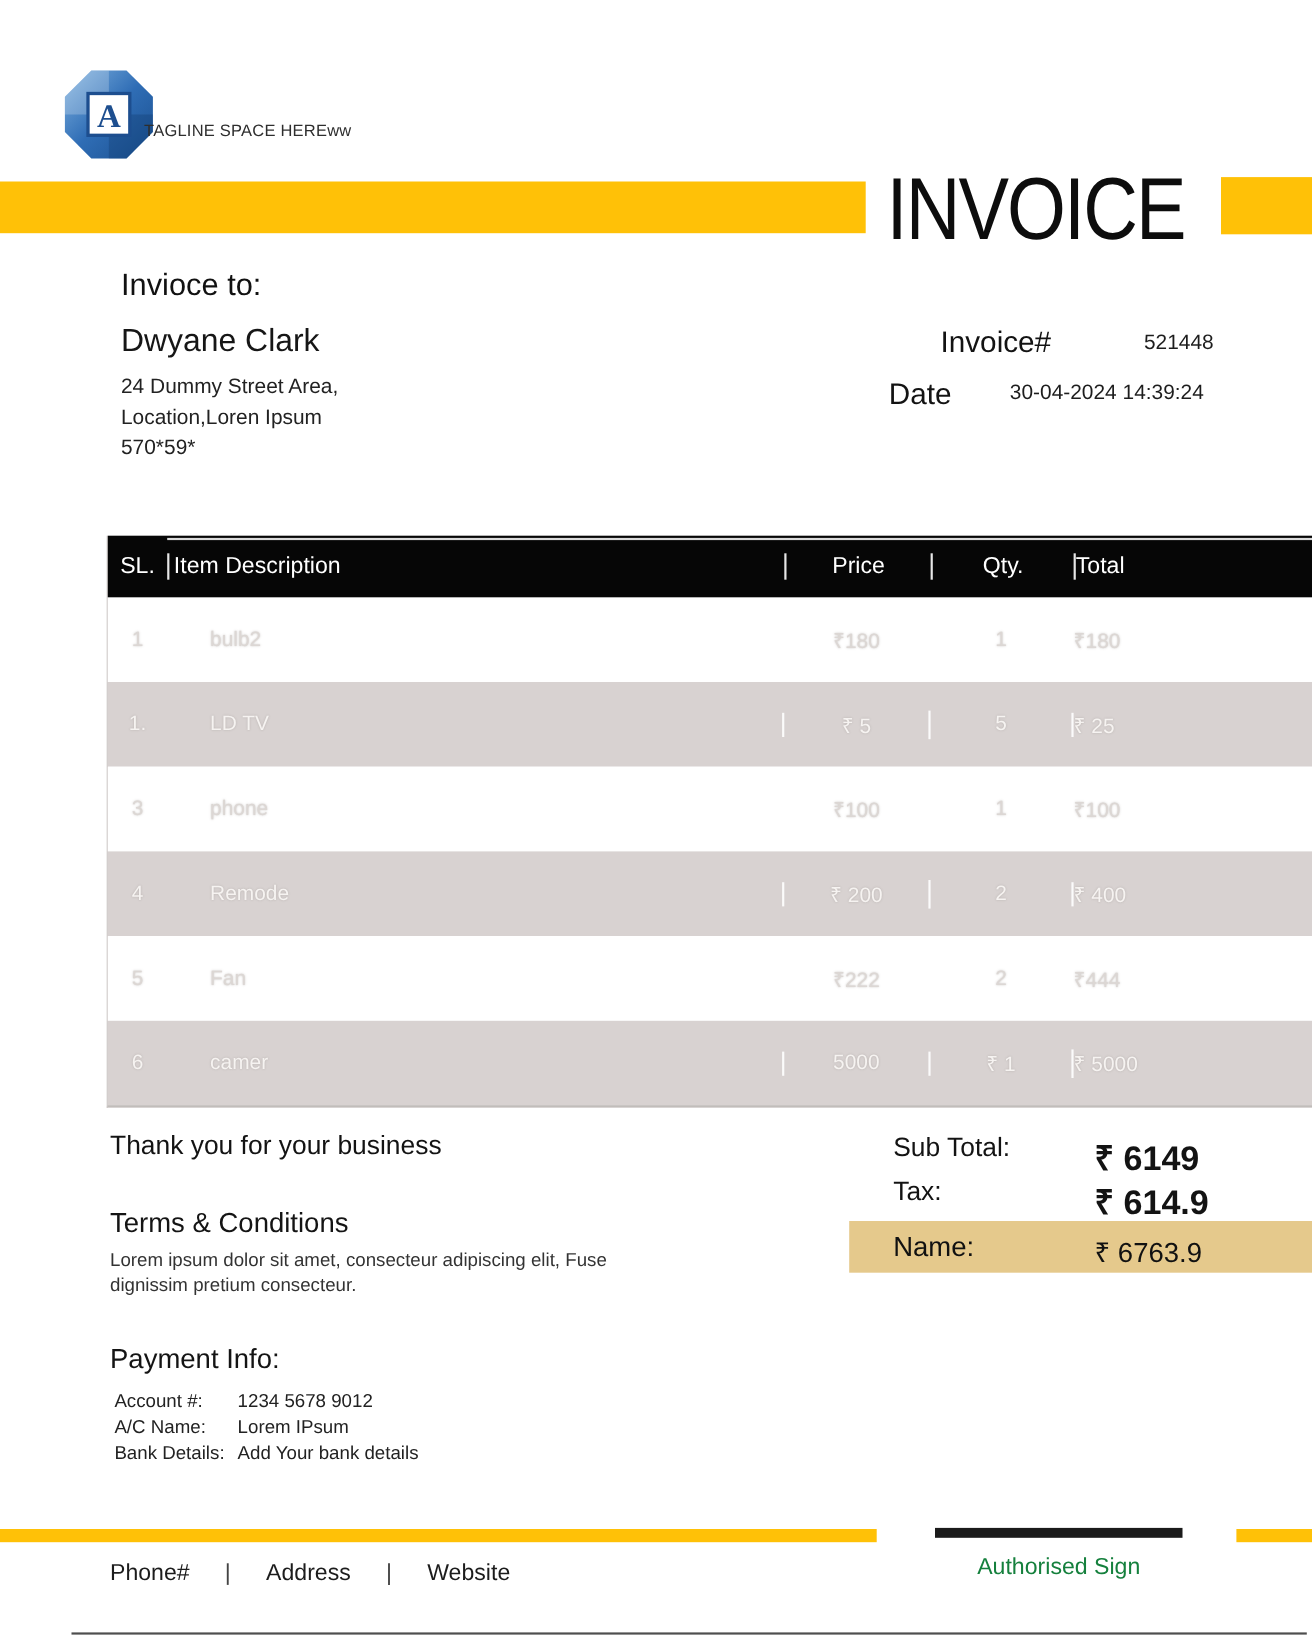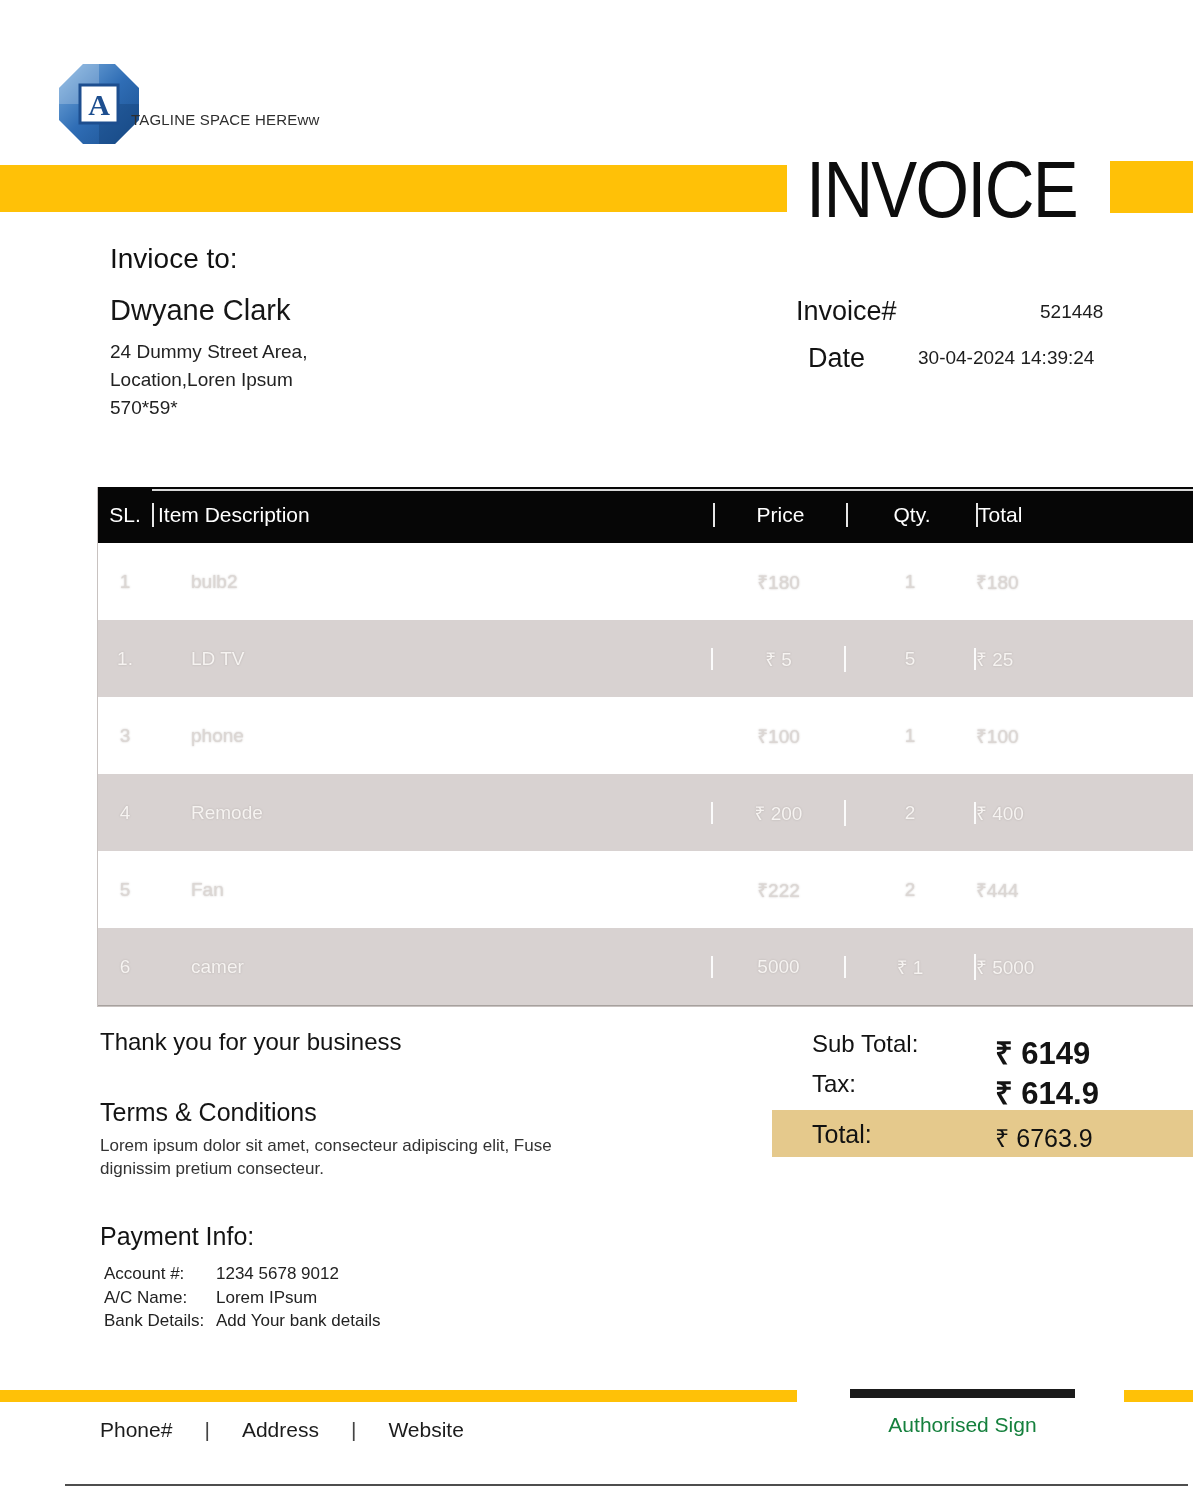--- a/index.html
+++ b/index.html
@@ -15,21 +15,21 @@
   .band-left{position:absolute;left:0;top:165px;width:787px;height:47px;background:#FFC107;}
   .band-right{position:absolute;left:1110px;top:161px;width:83px;height:52px;background:#FFC107;}
   .doc-title{position:absolute;left:806px;top:144px;font-size:80px;font-weight:400;letter-spacing:-2px;
              color:#0d0d0d;transform:scaleX(.86);transform-origin:left top;white-space:nowrap;}
 
   
   .invoice-to{position:absolute;left:110px;top:243px;font-size:28px;color:#111;}
   .client-name{position:absolute;left:110px;top:294px;font-size:29px;color:#161616;}
   .client-address{position:absolute;left:110px;top:338px;font-size:19px;line-height:28px;color:#222;}
   .meta-label{font-size:27px;font-weight:500;color:#131313;}
-  .meta-invoice-label{position:absolute;left:796px;top:296px;}
+  .meta-invoice-label{position:absolute;left:855px;top:296px;}
   .meta-invoice-value{position:absolute;left:1040px;top:301px;font-size:19px;color:#1d1d1d;}
   .meta-date-label{position:absolute;left:808px;top:343px;}
   .meta-date-value{position:absolute;left:918px;top:347px;font-size:19px;color:#1d1d1d;}
 
   
   .items{position:absolute;left:97px;top:487px;width:1124px;
          border:1px solid #c8c2c0;border-top:none;box-sizing:border-box;}
   .thead{position:relative;display:flex;height:56px;background:#060606;color:#fff;font-size:21px;align-items:center;}
   .thead::before{content:"";position:absolute;left:54px;right:0;top:2px;height:2px;background:rgba(255,255,255,.85);}
   .c-sl{width:54px;flex:none;text-align:center;}
@@ -169,21 +169,21 @@
     </div>
     <div class="items-bottom"></div>
   </div>
 
   <div class="thanks">Thank you for your business</div>
   <div class="tot-label sub-label">Sub Total:</div>
   <div class="tot-value sub-value">₹ 6149</div>
   <div class="tot-label tax-label">Tax:</div>
   <div class="tot-value tax-value">₹ 614.9</div>
   <div class="total-band"></div>
-  <div class="total-label">Total:</div>
+  <div class="total-label">Name:</div>
   <div class="total-value">₹ 6763.9</div>
 
   <div class="terms-heading">Terms &amp; Conditions</div>
   <div class="terms-text">
     <div>Lorem ipsum dolor sit amet, consecteur adipiscing elit, Fuse</div>
     <div>dignissim pretium consecteur.</div>
   </div>
 
   <div class="pay-heading">Payment Info:</div>
   <div class="pay-rows">

